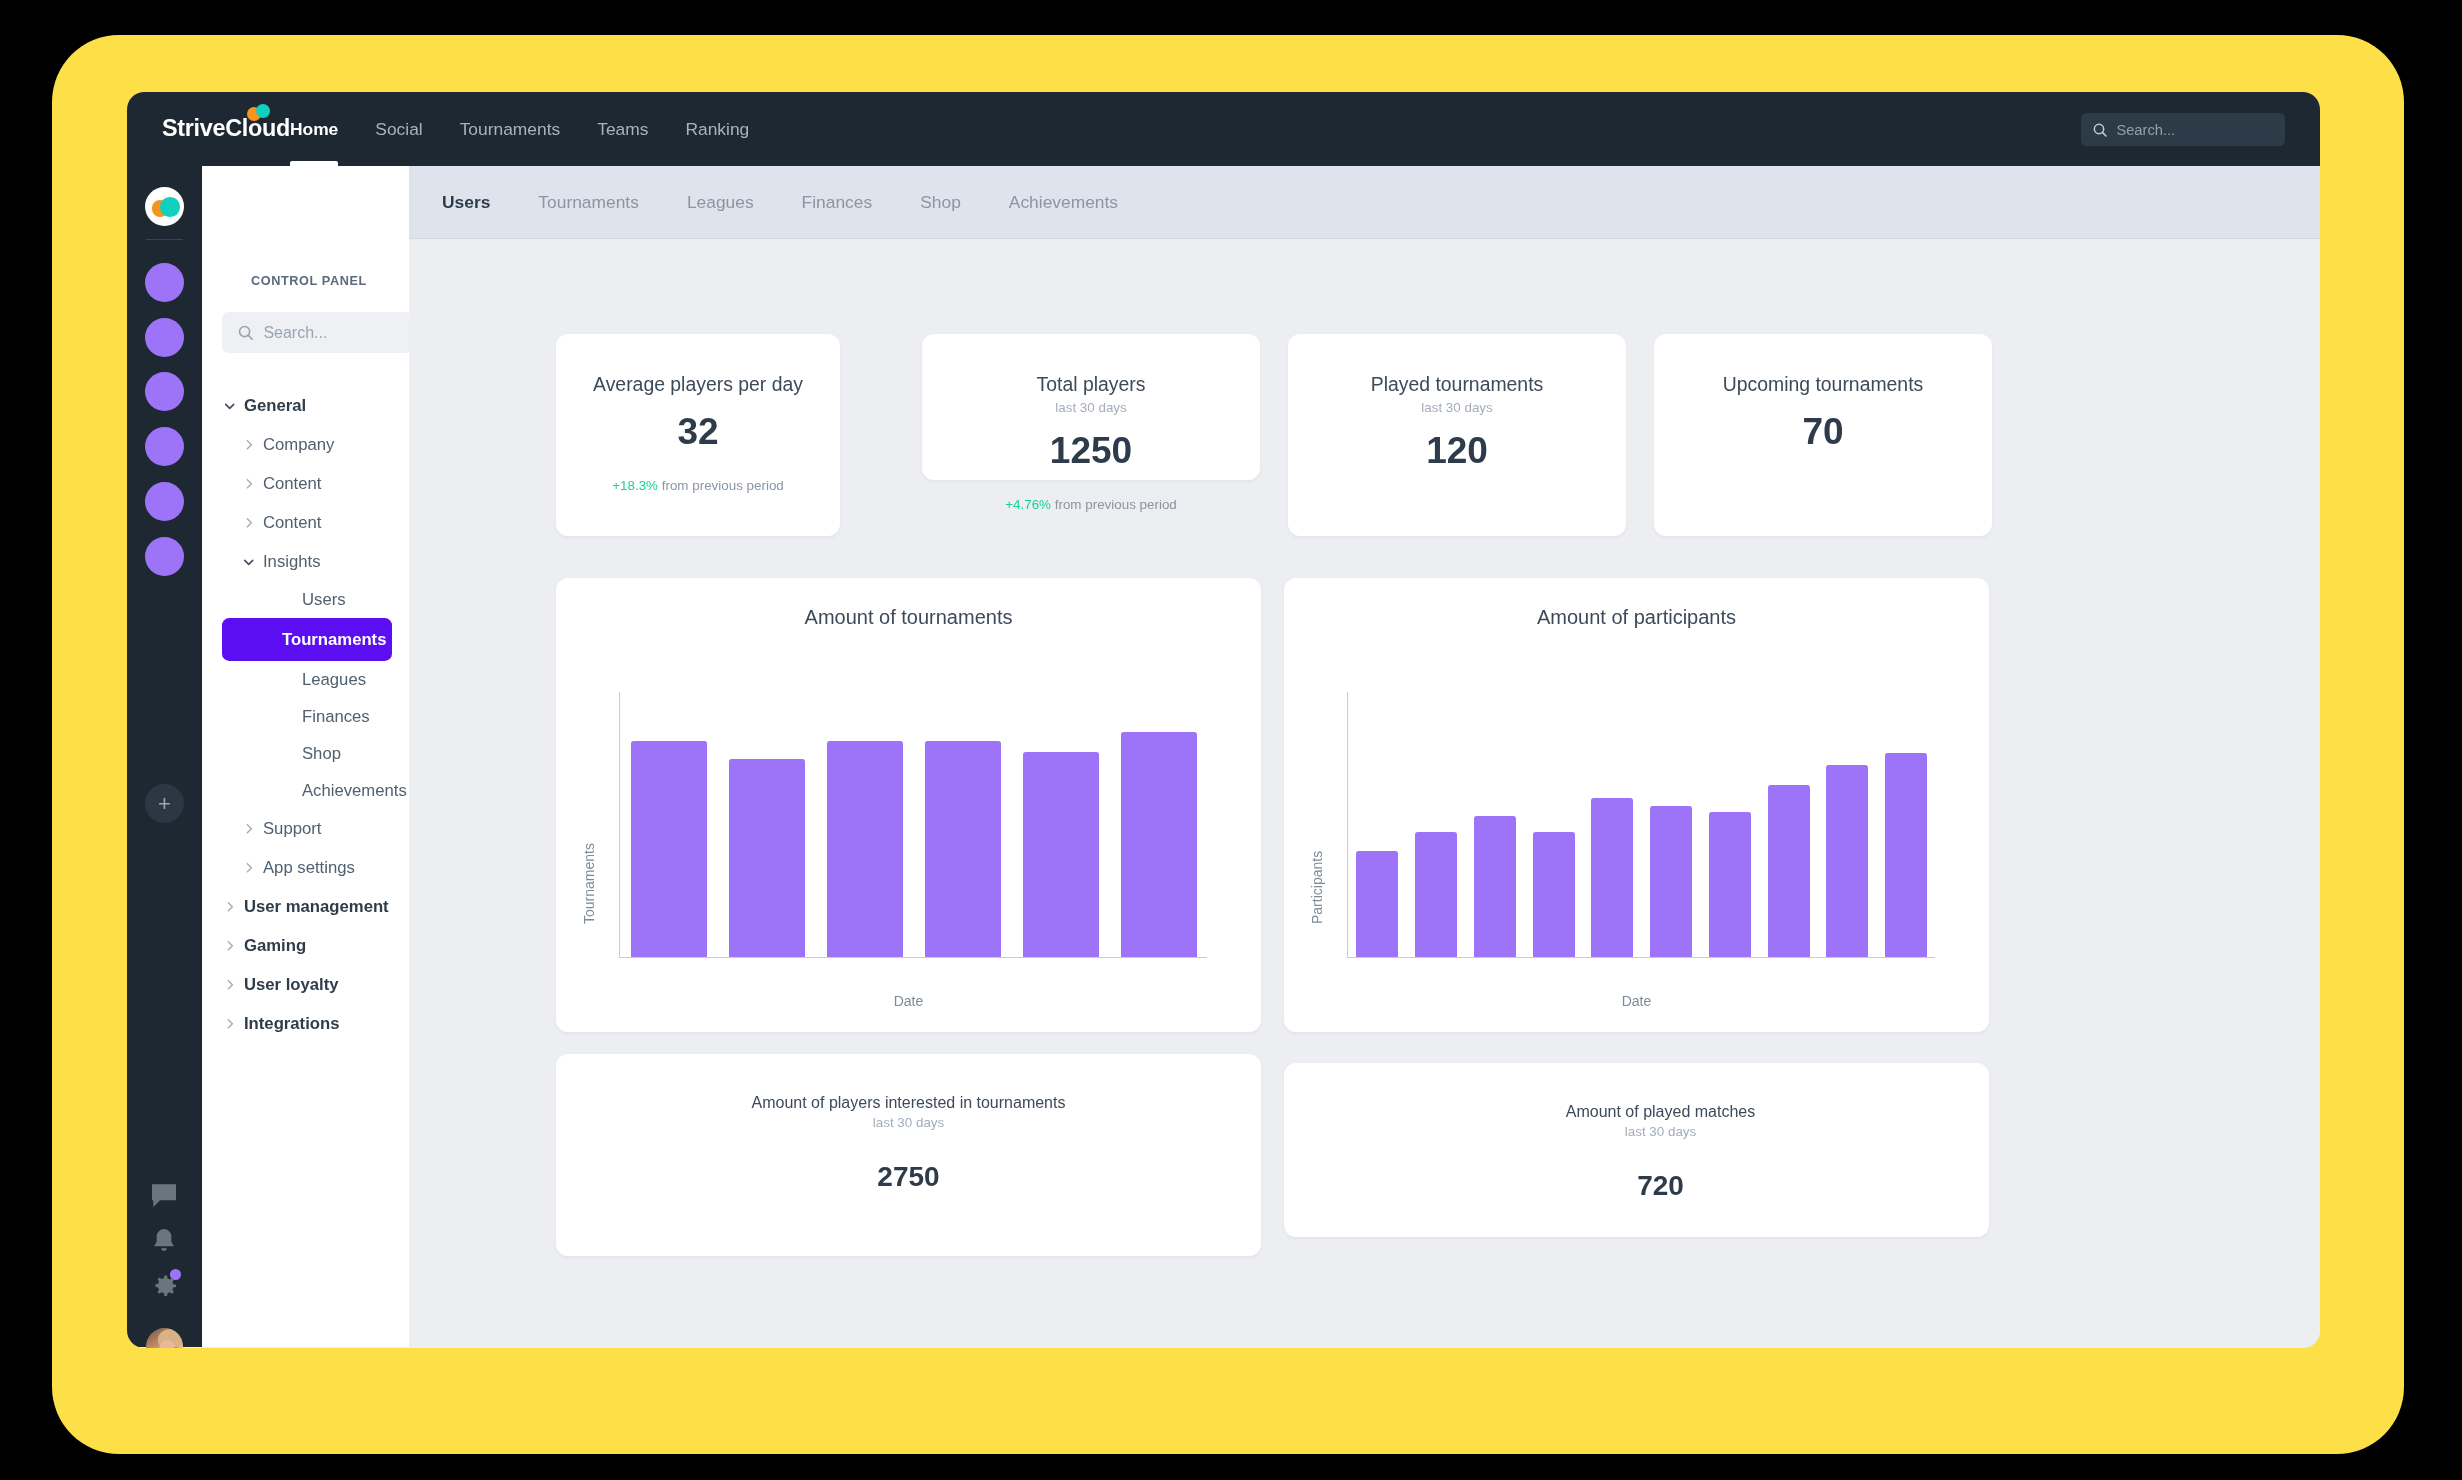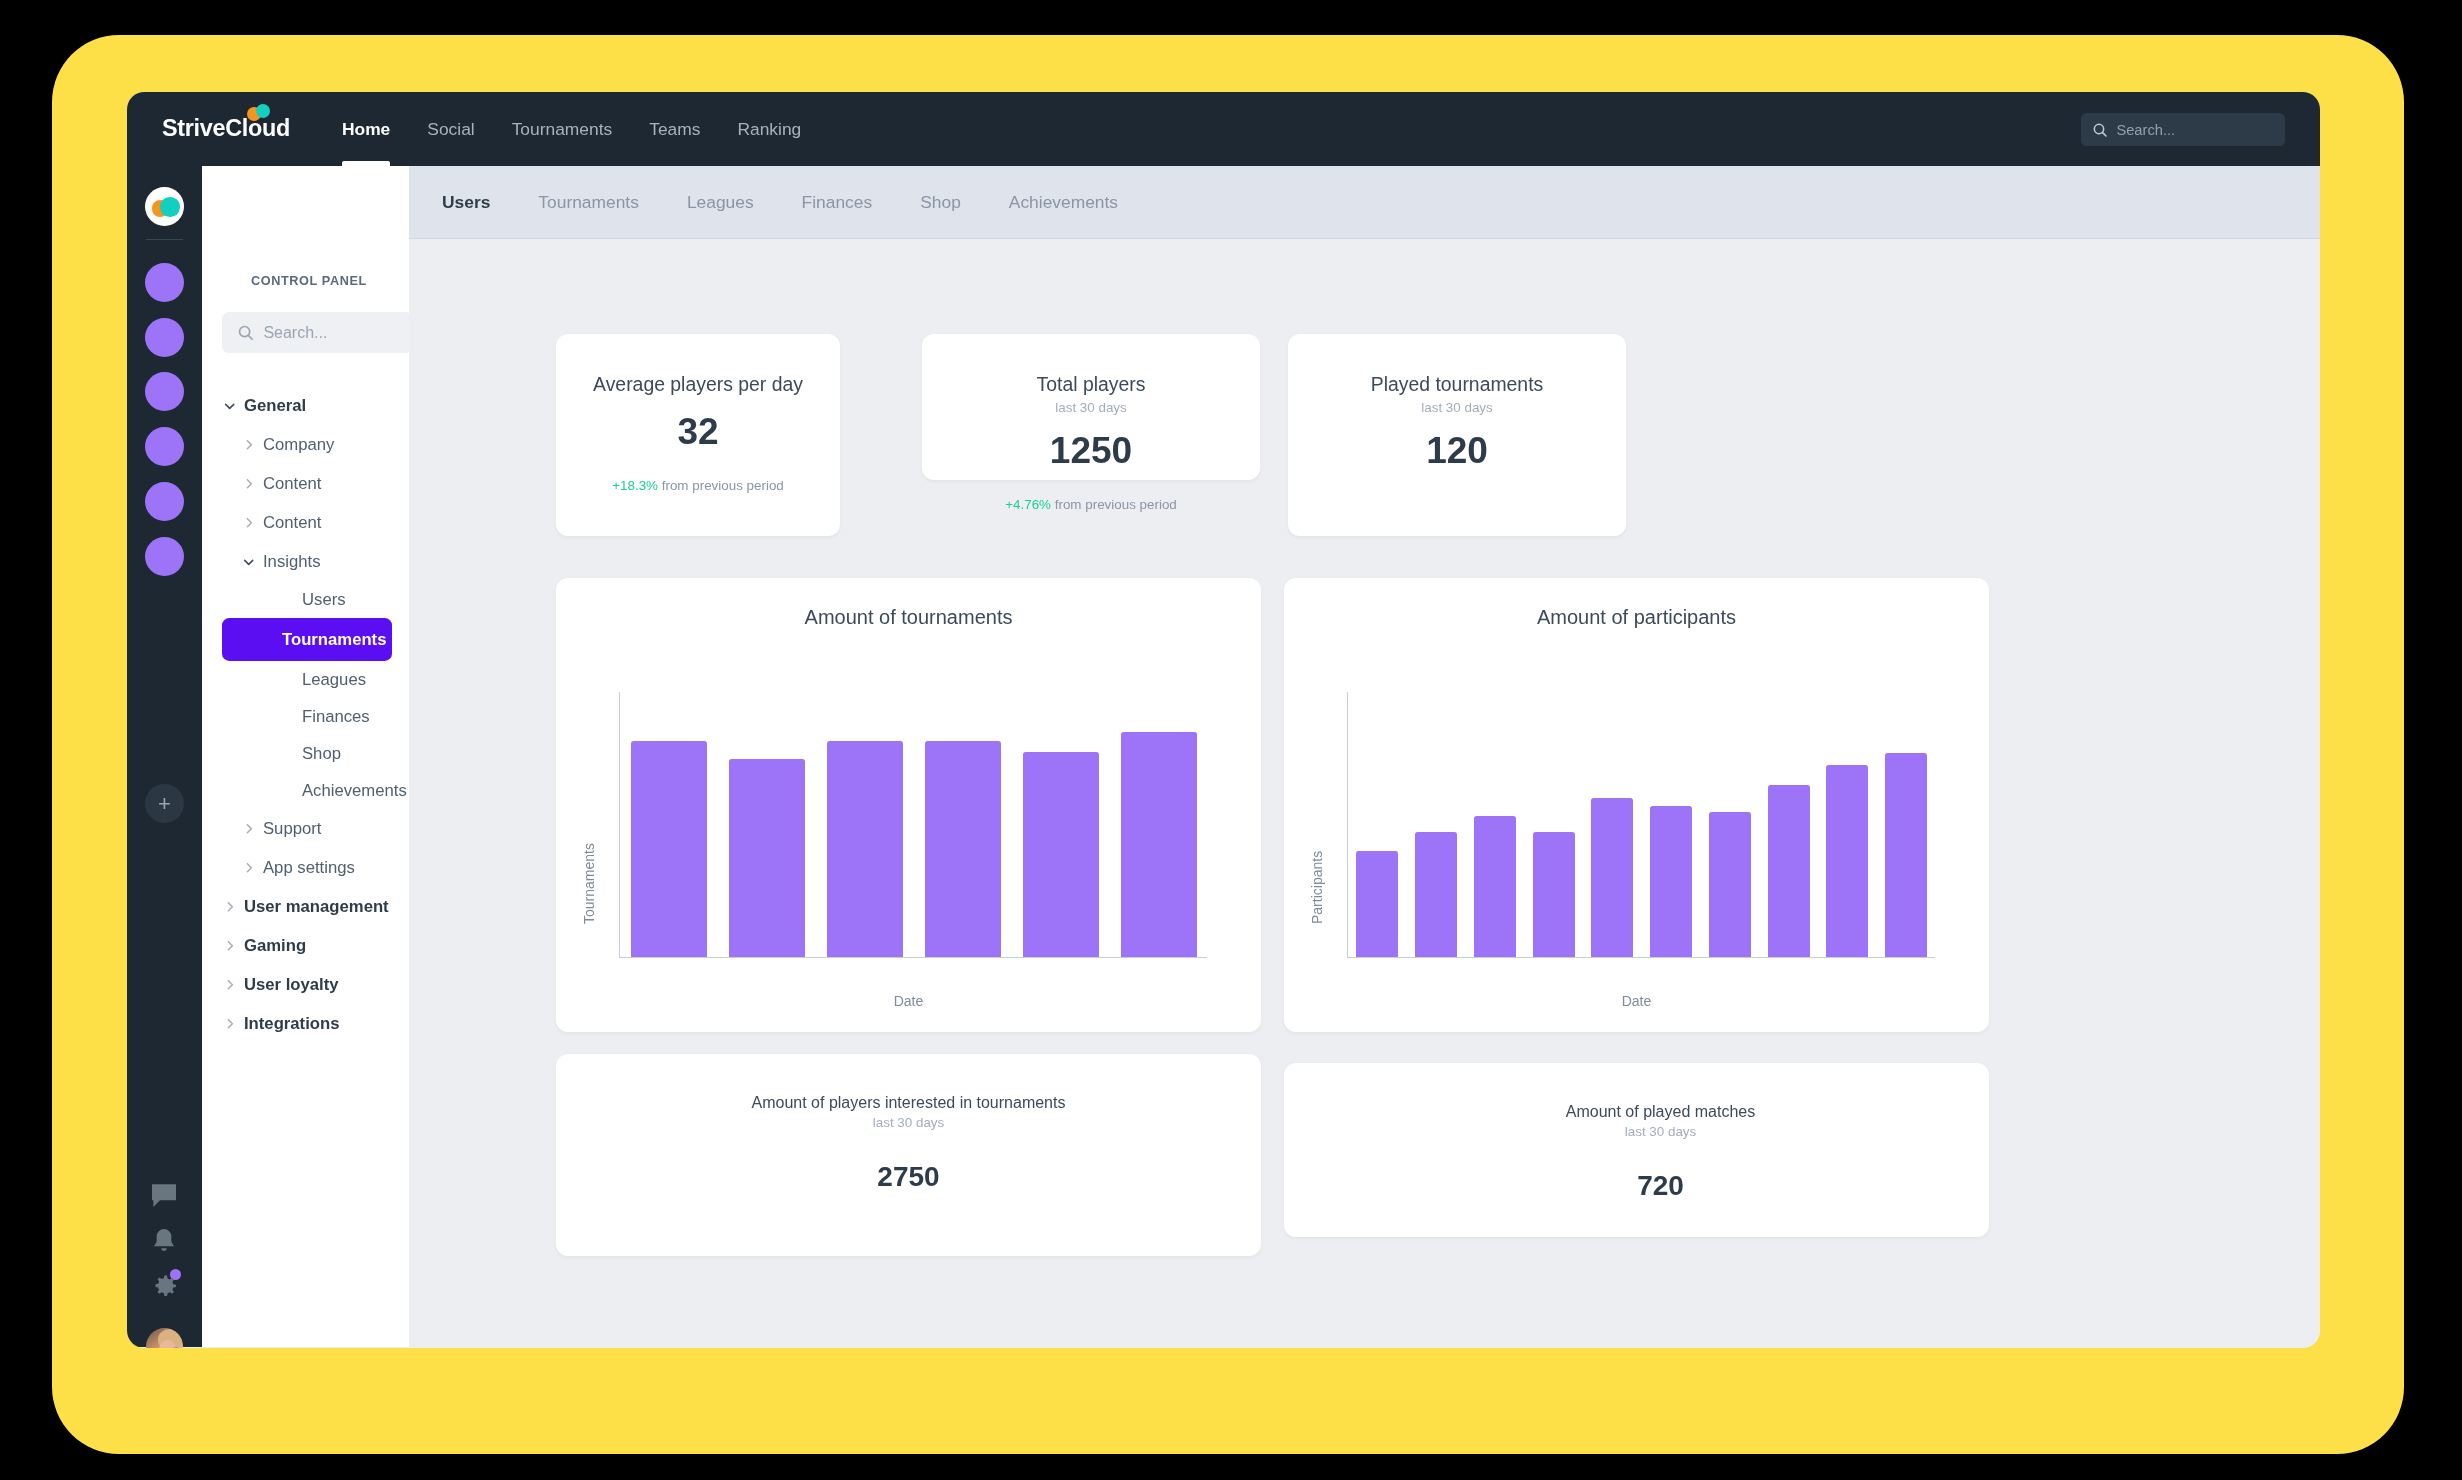--- a/index.html
+++ b/index.html
@@ -47,21 +47,21 @@
   .logo-dots {
     position: absolute; left: 85px; top: -13.4px;
     width: 27px; height: 17.4px;
   }
   .logo-dots .d {
     position: absolute; width: 14px; height: 14px; border-radius: 50%;
   }
   .logo-dots .orange { left: 0; top: 2.7px; background: #F7941E; }
   .logo-dots .teal   { left: 8.7px; top: 0; background: #12CFC0; }
 
-  .topnav { display: flex; align-items: flex-end; margin-left: 52px; height: 74px; }
+  .topnav { display: flex; align-items: flex-end; height: 74px; }
   .topnav-item {
     color: #A9B2BC; font-size: 17.4px; padding: 0 0 0 0;
     margin-right: 37px; position: relative; height: 74px;
     display: flex; align-items: center; cursor: pointer;
   }
   .topnav-item.active { color: #FFFFFF; font-weight: bold; }
   .topnav-item.active::after {
     content: ""; position: absolute; left: 0; right: 0; bottom: 0;
     height: 4.7px; background: #FFFFFF; border-radius: 2px 2px 0 0;
   }
@@ -449,20 +449,24 @@
             <div class="kpi-title">Total players</div>
             <div class="kpi-sub">last 30 days</div>
             <div class="kpi-value">1250</div>
             <div class="kpi-delta"><span class="pct">+4.76%</span><span> from previous period</span></div>
           </div>
           <div class="card kpi" style="left: 879px; top: 95px; width: 338px; height: 202px;">
             <div class="kpi-title">Played tournaments</div>
             <div class="kpi-sub">last 30 days</div>
             <div class="kpi-value">120</div>
           </div>
+          <div class="card kpi" style="left: 1245px; top: 95px; width: 338px; height: 202px;">
+            <div class="kpi-title">Upcoming tournaments</div>
+            <div class="kpi-value">70</div>
+          </div>
           <div class="card chart-card" style="left: 147px; top: 339px; width: 705px; height: 454px;">
             <div class="chart-title">Amount of tournaments</div>
             <div class="ylabel" style="left:25px;top:154px;height:192px;">Tournaments</div>
             <div class="plot" style="left:63px;top:114px;width:588px;height:266px;">
               <div class="axis-y"></div>
               <div class="axis-x"></div>
               <div class="bars">
                 <div class="bar" style="position:absolute;left:10.8px;bottom:0;width:76px;height:216px;background:#9D74F7;"></div>
                 <div class="bar" style="position:absolute;left:109px;bottom:0;width:76px;height:198px;background:#9D74F7;"></div>
                 <div class="bar" style="position:absolute;left:207px;bottom:0;width:76px;height:216px;background:#9D74F7;"></div>

